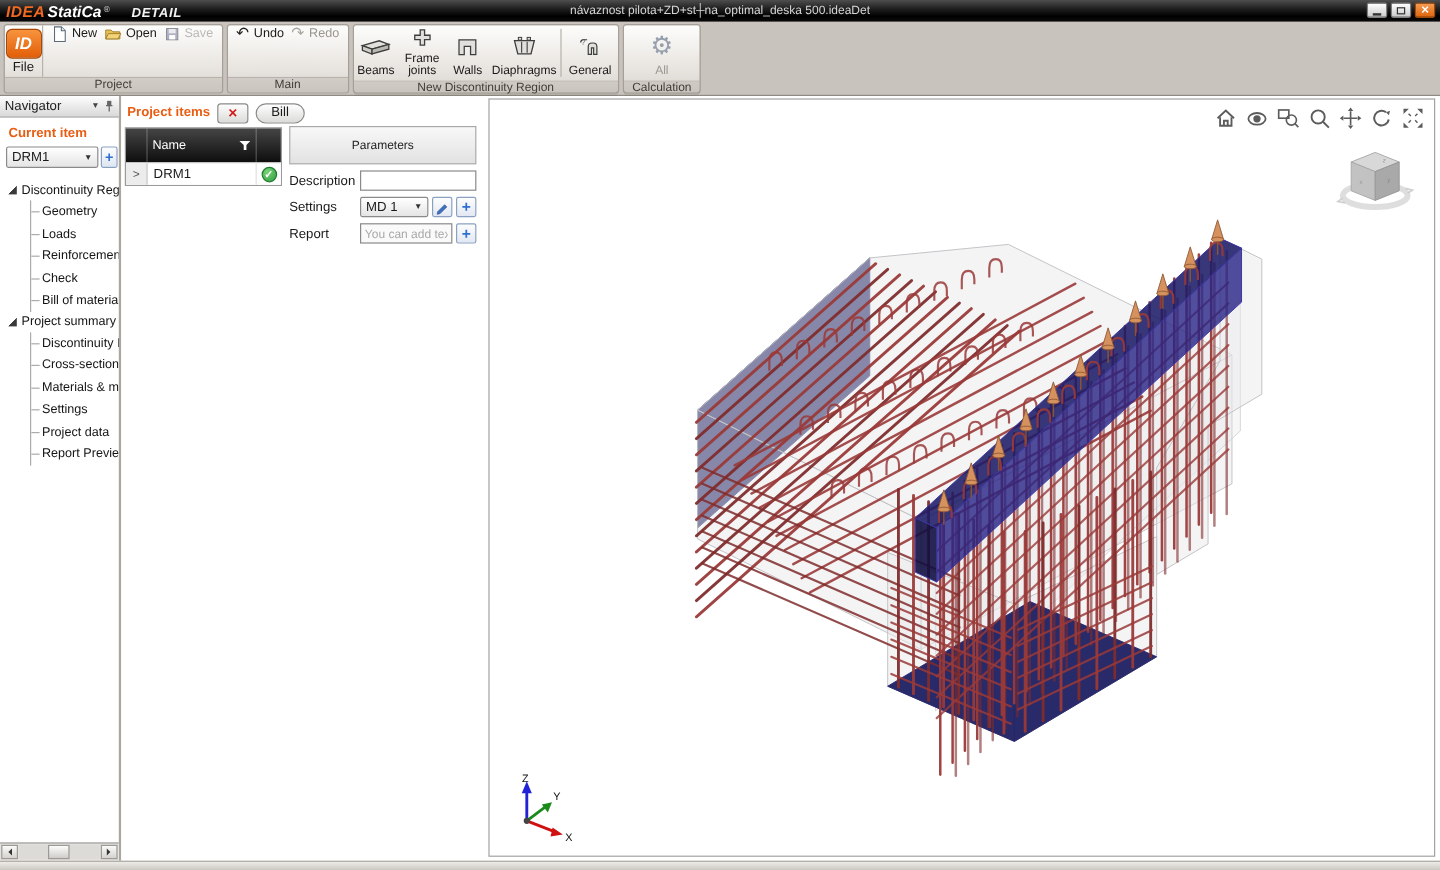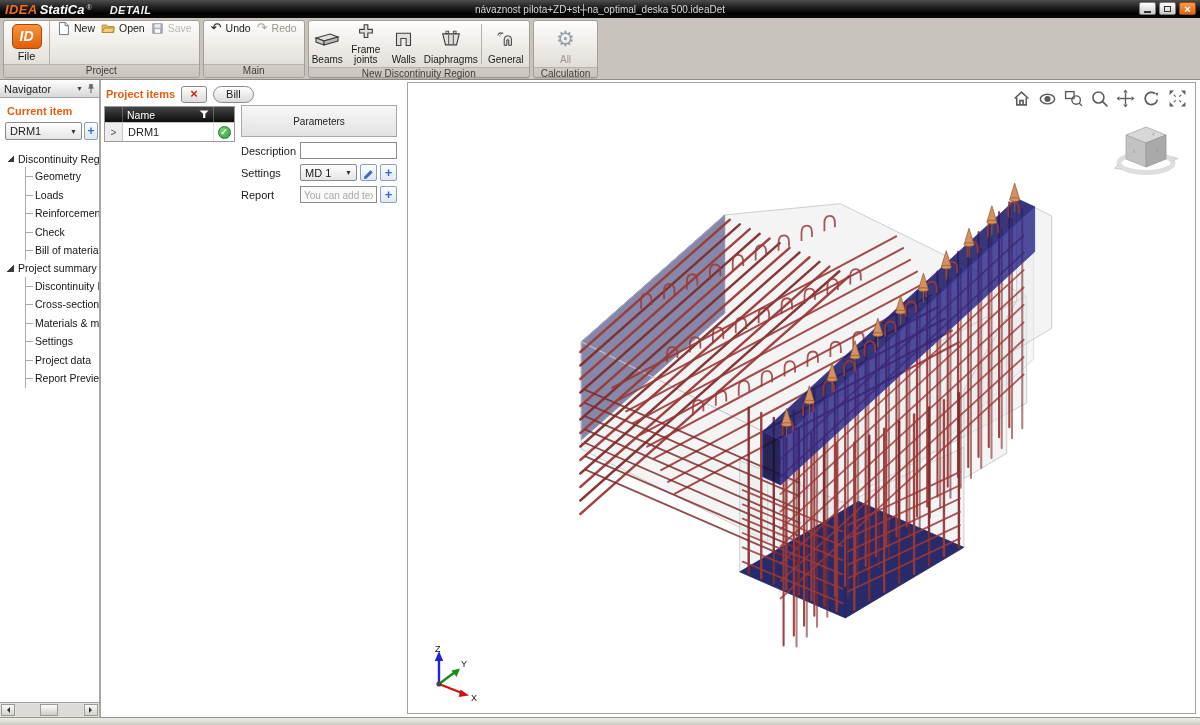--- a/index.html
+++ b/index.html
@@ -18,21 +18,21 @@
   .win-btn{width:17px;height:13px;background:linear-gradient(#ffffff,#c9c9c9);border:1px solid #7d7d7d;border-radius:2px;display:flex;align-items:center;justify-content:center;cursor:pointer;}
   .win-min-glyph{width:7px;height:2px;background:#333;margin-top:7px;}
   .win-max-glyph{width:7px;height:6px;border:1.5px solid #333;}
   .win-close{background:linear-gradient(#f79b51,#dd660f);border-color:#9c4a08;color:#fff;font-weight:bold;font-size:11px;line-height:10px;}
 
   
   .ribbon{height:62px;background:#c8c4bd;border-bottom:1px solid #8f8b84;display:flex;align-items:stretch;padding:2px 2px 1px 3px;gap:3px;}
   .rgroup{background:linear-gradient(#fdfdfc,#e8e4df 65%,#d8d4ce);border:1px solid #a59f97;border-radius:3px;display:flex;flex-direction:column;}
   .rgroup-body{flex:1;display:flex;align-items:stretch;}
   .rgroup-label{height:13px;font-size:10px;color:#413e39;text-align:center;border-top:1px solid #b7b2aa;background:rgba(110,105,95,.14);line-height:12px;padding:0 7px;border-radius:0 0 3px 3px;white-space:nowrap;}
-  .file-btn{width:46px;display:flex;flex-direction:column;align-items:center;justify-content:center;gap:1px;border-right:1px solid #b7b2aa;padding:2px 4px;cursor:pointer;}
+  .file-btn{width:32px;display:flex;flex-direction:column;align-items:center;justify-content:center;gap:1px;border-right:1px solid #b7b2aa;padding:2px 4px;cursor:pointer;}
   .file-logo{width:30px;height:25px;background:linear-gradient(#f8933e,#e25e07);border:1px solid #a84605;border-radius:5px;color:#fff;font-style:italic;font-weight:bold;font-size:14px;display:flex;align-items:center;justify-content:center;}
   .small-stack{display:flex;flex-direction:row;justify-content:center;gap:2px;padding:0 5px;}
   .small-btn{display:flex;align-items:center;gap:4px;font-size:10.5px;height:14px;padding:0 2px;cursor:pointer;white-space:nowrap;}
   .glyph-undo{font-size:13px;color:#222;line-height:10px;}
   .glyph-redo{font-size:13px;color:#a9a59e;line-height:10px;}
   .disabled-text{color:#9a968f;}
   .big-btn{display:flex;flex-direction:column;align-items:center;justify-content:flex-end;font-size:10px;line-height:10px;text-align:center;padding:3px 3px 2px;min-width:36px;height:46px;gap:2px;cursor:pointer;align-self:center;}
   .big-btn .bicon{flex:1;display:flex;align-items:center;justify-content:center;}
   .vdiv{width:1px;background:#b7b2aa;margin:3px 1px;}
   .gear-glyph{font-size:21px;color:#96a0ad;line-height:20px;}
@@ -66,21 +66,21 @@
   .tabstrip{height:17px;background:#d8d4ce;display:flex;align-items:flex-end;padding-left:2px;}
   .tab{background:#fff;border:1px solid #8f8f8f;border-bottom:none;border-radius:2px 2px 0 0;font-size:11px;padding:1px 10px 2px;position:relative;top:0px;cursor:pointer;}
   .content{flex:1;display:flex;position:relative;background:#fff;border-top:1px solid #fff;}
   .left-panel{width:298px;position:relative;padding:3px 0 0 3px;flex:none;}
   .pi-bar{display:flex;align-items:center;gap:6px;height:20px;}
   .pi-title{color:#e85d12;font-weight:bold;font-size:11px;margin-left:2px;}
   .btn{background:linear-gradient(#fefefe,#dbdbd9);border:1px solid #8a8a88;font-size:11px;height:17px;display:inline-flex;align-items:center;justify-content:center;cursor:pointer;}
   .del-btn{width:26px;border-radius:3px;color:#cf1d1d;font-weight:bold;font-size:13px;line-height:12px;}
   .copy-btn{padding:0 12px;border-radius:9px;}
   .pi-table{width:131px;margin-top:2px;border:1px solid #9a9a9a;}
-  .pt-header{display:flex;height:15px;background:linear-gradient(#454545,#0e0e0e);color:#fff;align-items:center;}
+  .pt-header{display:flex;height:28px;background:linear-gradient(#454545,#0e0e0e);color:#fff;align-items:center;}
   .pt-c1{width:18px;height:100%;border-right:1px solid rgba(255,255,255,.25);}
   .pt-c2{flex:1;display:flex;align-items:center;padding:0 4px;font-size:10.5px;}
   .pt-c2 .funnel{margin-left:auto;}
   .pt-c3{width:21px;height:100%;border-left:1px solid rgba(255,255,255,.25);}
   .pt-row{display:flex;height:19px;background:#fff;align-items:stretch;cursor:pointer;}
   .pr-c1{width:18px;background:#ececec;border-right:1px solid #c9c9c9;display:flex;align-items:center;justify-content:center;color:#555;font-size:10px;}
   .pr-c2{flex:1;font-size:11px;display:flex;align-items:center;padding:0 5px;}
   .pr-c3{width:21px;display:flex;align-items:center;justify-content:center;border-left:1px solid #e2e2e2;}
   .ok-badge{width:13px;height:13px;border-radius:50%;background:radial-gradient(circle at 35% 30%,#79d479,#2f9e3f);border:1px solid #1f7a2f;color:#fff;font-size:9px;font-weight:bold;display:flex;align-items:center;justify-content:center;line-height:9px;}
   .params{position:absolute;left:140px;top:24px;width:156px;}

